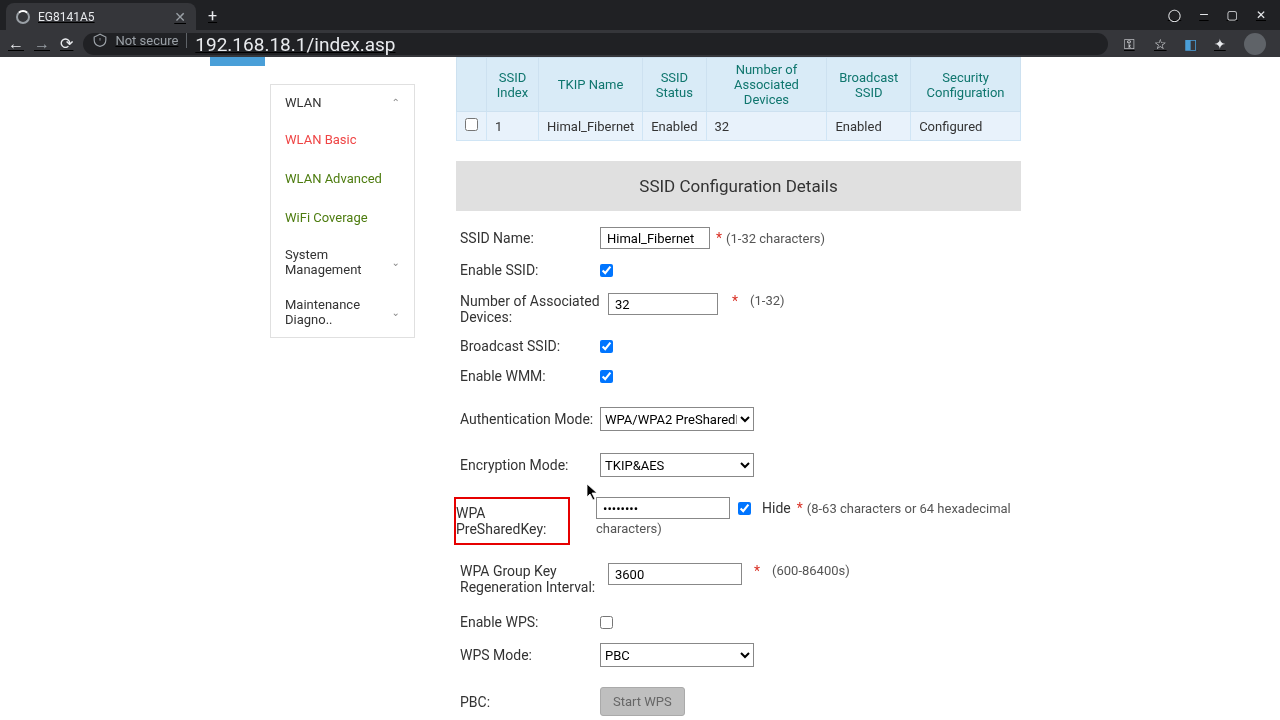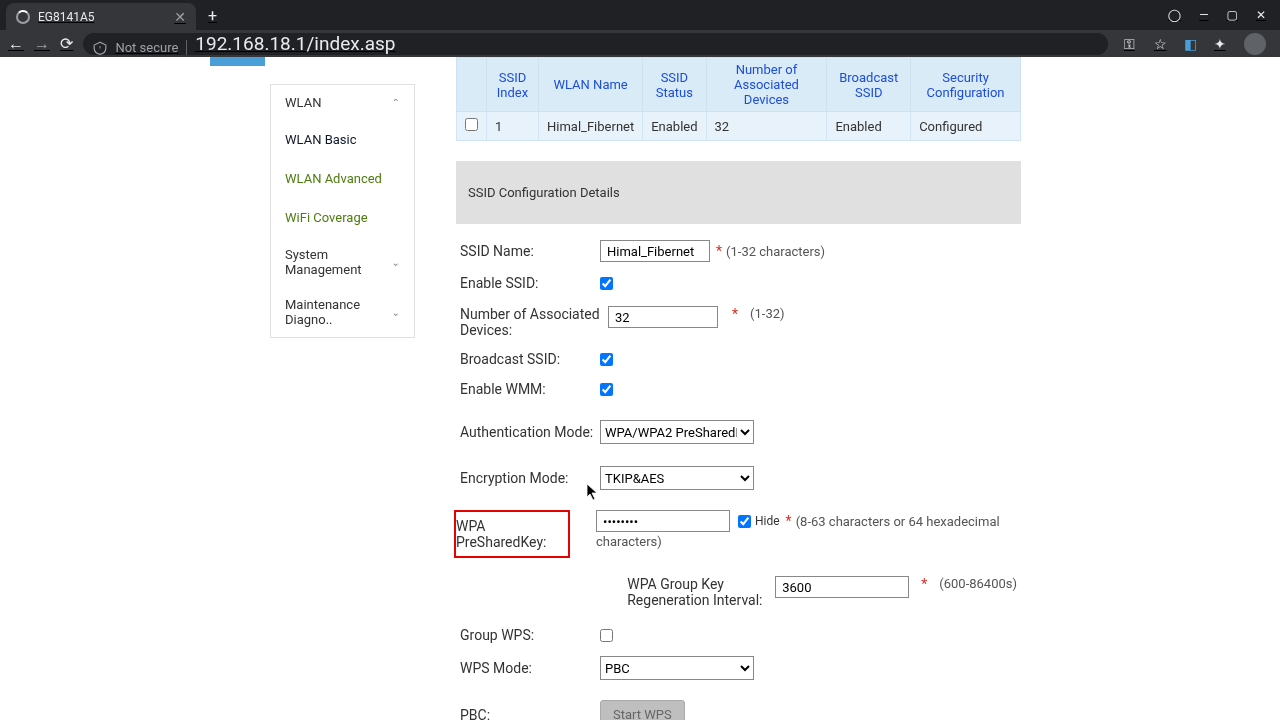--- a/index.html
+++ b/index.html
@@ -11,65 +11,65 @@
 .tab { display: flex; align-items: center; background: #35363a; padding: 0 10px; height: 27px; margin-top: 3px; margin-left: 6px; border-radius: 8px 8px 0 0; width: 190px; }
 .tab-favicon { width: 14px; height: 14px; border: 2px solid #9aa0a6; border-top-color: #fff; border-radius: 50%; margin-right: 8px; }
 .tab-title { color: #e8eaed; font-size: 12px; flex: 1; }
 .tab-close { color: #9aa0a6; cursor: pointer; font-size: 14px; }
 .new-tab { color: #e8eaed; font-size: 16px; margin-left: 12px; cursor: pointer; }
 .window-controls { margin-left: auto; display: flex; gap: 18px; padding-right: 14px; color: #e8eaed; font-size: 12px; }
 .window-controls span { cursor: pointer; }
 .addr-row { display: flex; align-items: center; height: 27px; background: #35363a; padding: 0 8px; gap: 10px; }
 .nav-btn { color: #9aa0a6; font-size: 16px; cursor: pointer; }
 .nav-btn.active { color: #e8eaed; }
-.addr-bar { flex: 1; background: #202124; border-radius: 14px; height: 22px; display: flex; align-items: flex-end; padding: 0 10px; gap: 8px; }
+.addr-bar { flex: 1; background: #202124; border-radius: 14px; height: 22px; display: flex; align-items: flex-start; padding: 0 10px; gap: 8px; }
 .secure-icon { width: 14px; height: 14px; color: #9aa0a6; }
 .addr-not-secure { color: #9aa0a6; font-size: 13px; border-right: 1px solid #5f6368; padding-right: 8px; }
 .addr-url { color: #e8eaed; font-size: 19px; }
 .right-icons { display: flex; gap: 14px; align-items: center; padding: 0 6px; }
 .right-icons .icon { width: 16px; height: 16px; color: #e8eaed; cursor: pointer; font-size: 14px; }
 .avatar { width: 22px; height: 22px; border-radius: 50%; background: #5f6368; }
 
 
 .page { width: 1280px; height: 663px; display: flex; justify-content: center; background: #fff; position: relative; padding-top: 0; }
 
 
 .sidebar { position: absolute; left: 210px; top: 0; width: 205px; }
 .active-tab-remnant { background: #4a9fd8; height: 9px; width: 55px; margin-left: 0; }
 .side-panel { background: #fff; border: 1px solid #e0e0e0; width: 145px; margin-left: 60px; margin-top: 18px; }
 .side-section-header { padding: 10px 14px; font-size: 13px; color: #333; display: flex; justify-content: space-between; align-items: center; cursor: pointer; }
 .chevron { font-size: 10px; color: #888; }
 .side-item { padding: 12px 14px; font-size: 13px; color: #4d7c0f; cursor: pointer; }
-.side-item.active { color: #0f172a; }
+.side-item.active { color: #ef4444; }
 
 
 .main { position: absolute; left: 456px; top: 0; width: 565px; }
 
 
 .ssid-table { width: 100%; border-collapse: collapse; font-size: 13px; }
-.ssid-table th { background: #d9ebf7; padding: 4px 6px; text-align: center; font-weight: normal; border: 1px solid #cde1f0; color: #1d4ed8; }
+.ssid-table th { background: #d9ebf7; padding: 4px 6px; text-align: center; font-weight: normal; border: 1px solid #cde1f0; color: #0f766e; }
 .ssid-table td { background: #e8f2fb; padding: 6px 8px; border: 1px solid #d0e5f5; color: #333; }
 .ssid-table td.chk { width: 18px; text-align: center; }
 
 
-.section-header { background: #e0e0e0; padding: 24px 12px; font-size: 13px; color: #333; margin-top: 20px; }
+.section-header { background: #e0e0e0; padding: 15px 12px; font-size: 17px; color: #333; margin-top: 20px; text-align: center; }
 
 
 .form { padding: 10px 4px; font-size: 14px; color: #333; }
 .form-row { display: flex; align-items: center; padding: 6px 0; min-height: 30px; }
 .form-row.tall { align-items: flex-start; padding-top: 8px; gap: 8px; }
 .form-label { width: 140px; font-size: 14px; }
 .form-label.highlight { border: 2px solid #e60000; background: #fff; padding: 6px 0px 6px 0px; margin-left: -6px; width: 116px; }
 .form-input { width: 110px; height: 22px; border: 1px solid #888; padding: 2px 6px; font-size: 13px; }
 .form-input.med { width: 134px; }
 .form-select { width: 154px; height: 24px; border: 1px solid #888; font-size: 13px; background: #fff; }
 .form-check { margin-left: 0; }
 .req { color: #d93025; margin-left: 6px; }
 .hint { color: #555; font-size: 13px; margin-left: 4px; }
-.hide-label { margin-left: 4px; font-size: 12px; }
+.hide-label { margin-left: 11px; font-size: 14px; }
 .start-wps-btn { background: #bfbfbf; color: #666; border: 1px solid #aaa; border-radius: 3px; padding: 6px 12px; font-size: 13px; cursor: pointer; }
 .button-row { display: flex; justify-content: center; gap: 18px; padding: 18px 0; border-top: 1px solid #eee; margin-top: 12px; }
 
 .cursor { position: absolute; left: 586px; top: 426px; font-size: 14px; pointer-events: none; z-index: 10; }
 .cursor svg { filter: drop-shadow(0 0 1px #fff); }
 </style>
 </head>
 <body>
 
 <div class="browser-chrome">
@@ -132,21 +132,21 @@
       </div>
     </div>
   </div>
 
   <div class="main">
     <table class="ssid-table">
       <thead>
         <tr>
           <th style="width:18px;"></th>
           <th style="width:52px;">SSID Index</th>
-          <th>WLAN Name</th>
+          <th>TKIP Name</th>
           <th style="width:55px;">SSID Status</th>
           <th>Number of Associated Devices</th>
           <th>Broadcast SSID</th>
           <th>Security Configuration</th>
         </tr>
       </thead>
       <tbody>
         <tr>
           <td class="chk"><input type="checkbox" style=""></td>
           <td>1</td>
@@ -213,29 +213,29 @@
             <input class="form-input med" type="password" value="••••••••" style="">
             <input type="checkbox" checked="" style="margin-left: 8px;">
             <span class="hide-label">Hide</span>
             <span class="req" style="margin-left:6px;">*</span>
             <span class="hint">(8-63 characters or 64 hexadecimal</span>
           </div>
           <div class="hint" style="margin-left:0;margin-top:2px;">characters)</div>
         </div>
       </div>
 
-      <div class="form-row tall" style="margin-top:4px;justify-content:flex-end;">
+      <div class="form-row tall" style="margin-top:4px;">
         <span class="form-label">WPA Group Key Regeneration Interval:</span>
         <input class="form-input med" value="3600" style="">
         <span class="req" style="margin-left:4px;">*</span>
           <span class="hint" style="margin-left:4px;">(600-86400s)</span>
       </div>
 
       <div class="form-row" style="margin-top:6px;">
-        <span class="form-label">Group WPS:</span>
+        <span class="form-label">Enable WPS:</span>
         <input type="checkbox" class="form-check" style="">
       </div>
 
       <div class="form-row">
         <span class="form-label">WPS Mode:</span>
         <select class="form-select">
           <option>PBC</option>
         </select>
       </div>
 

